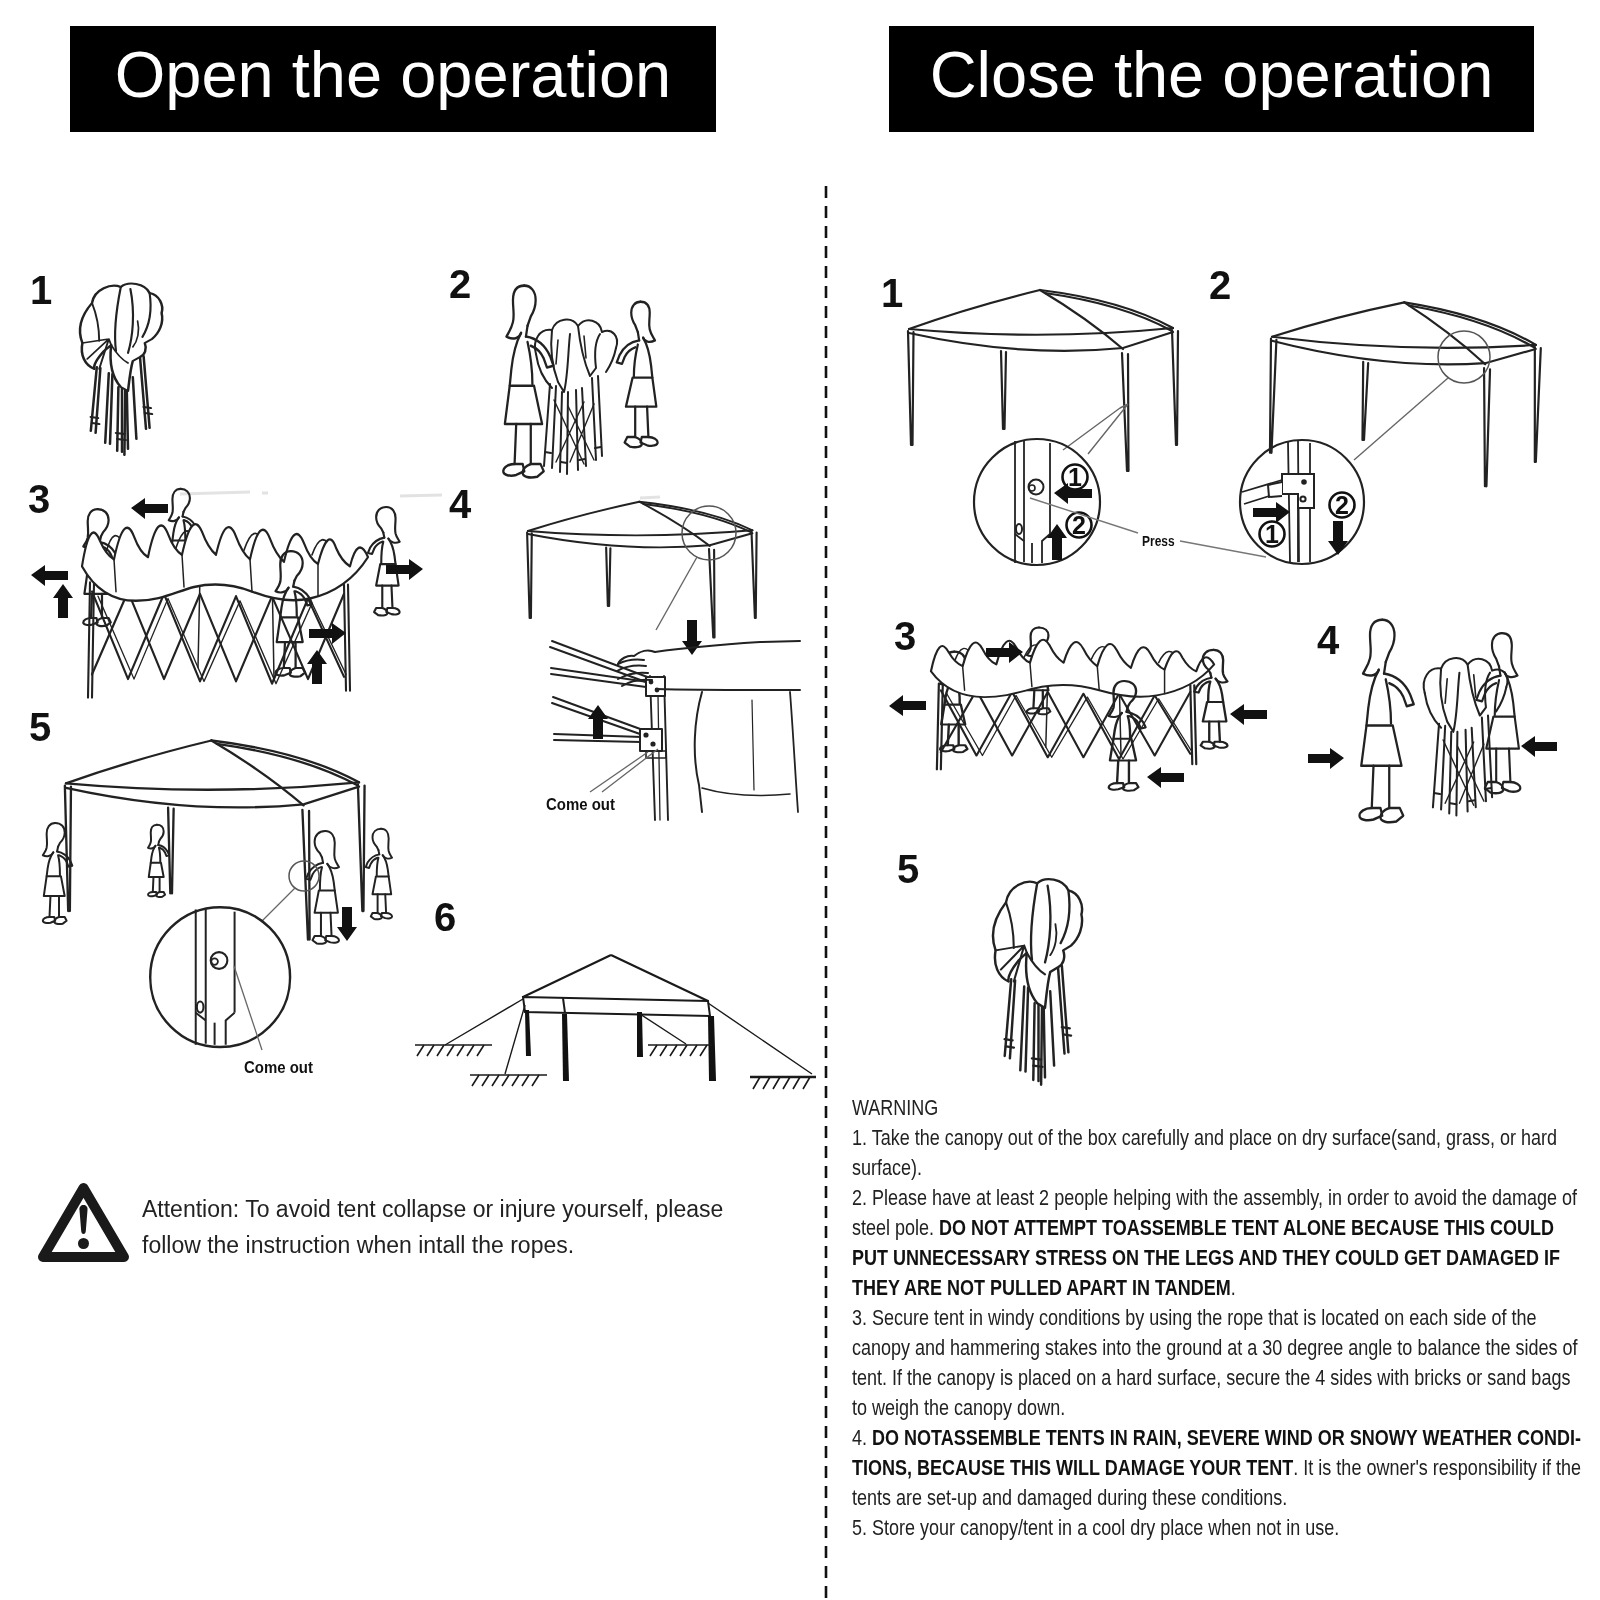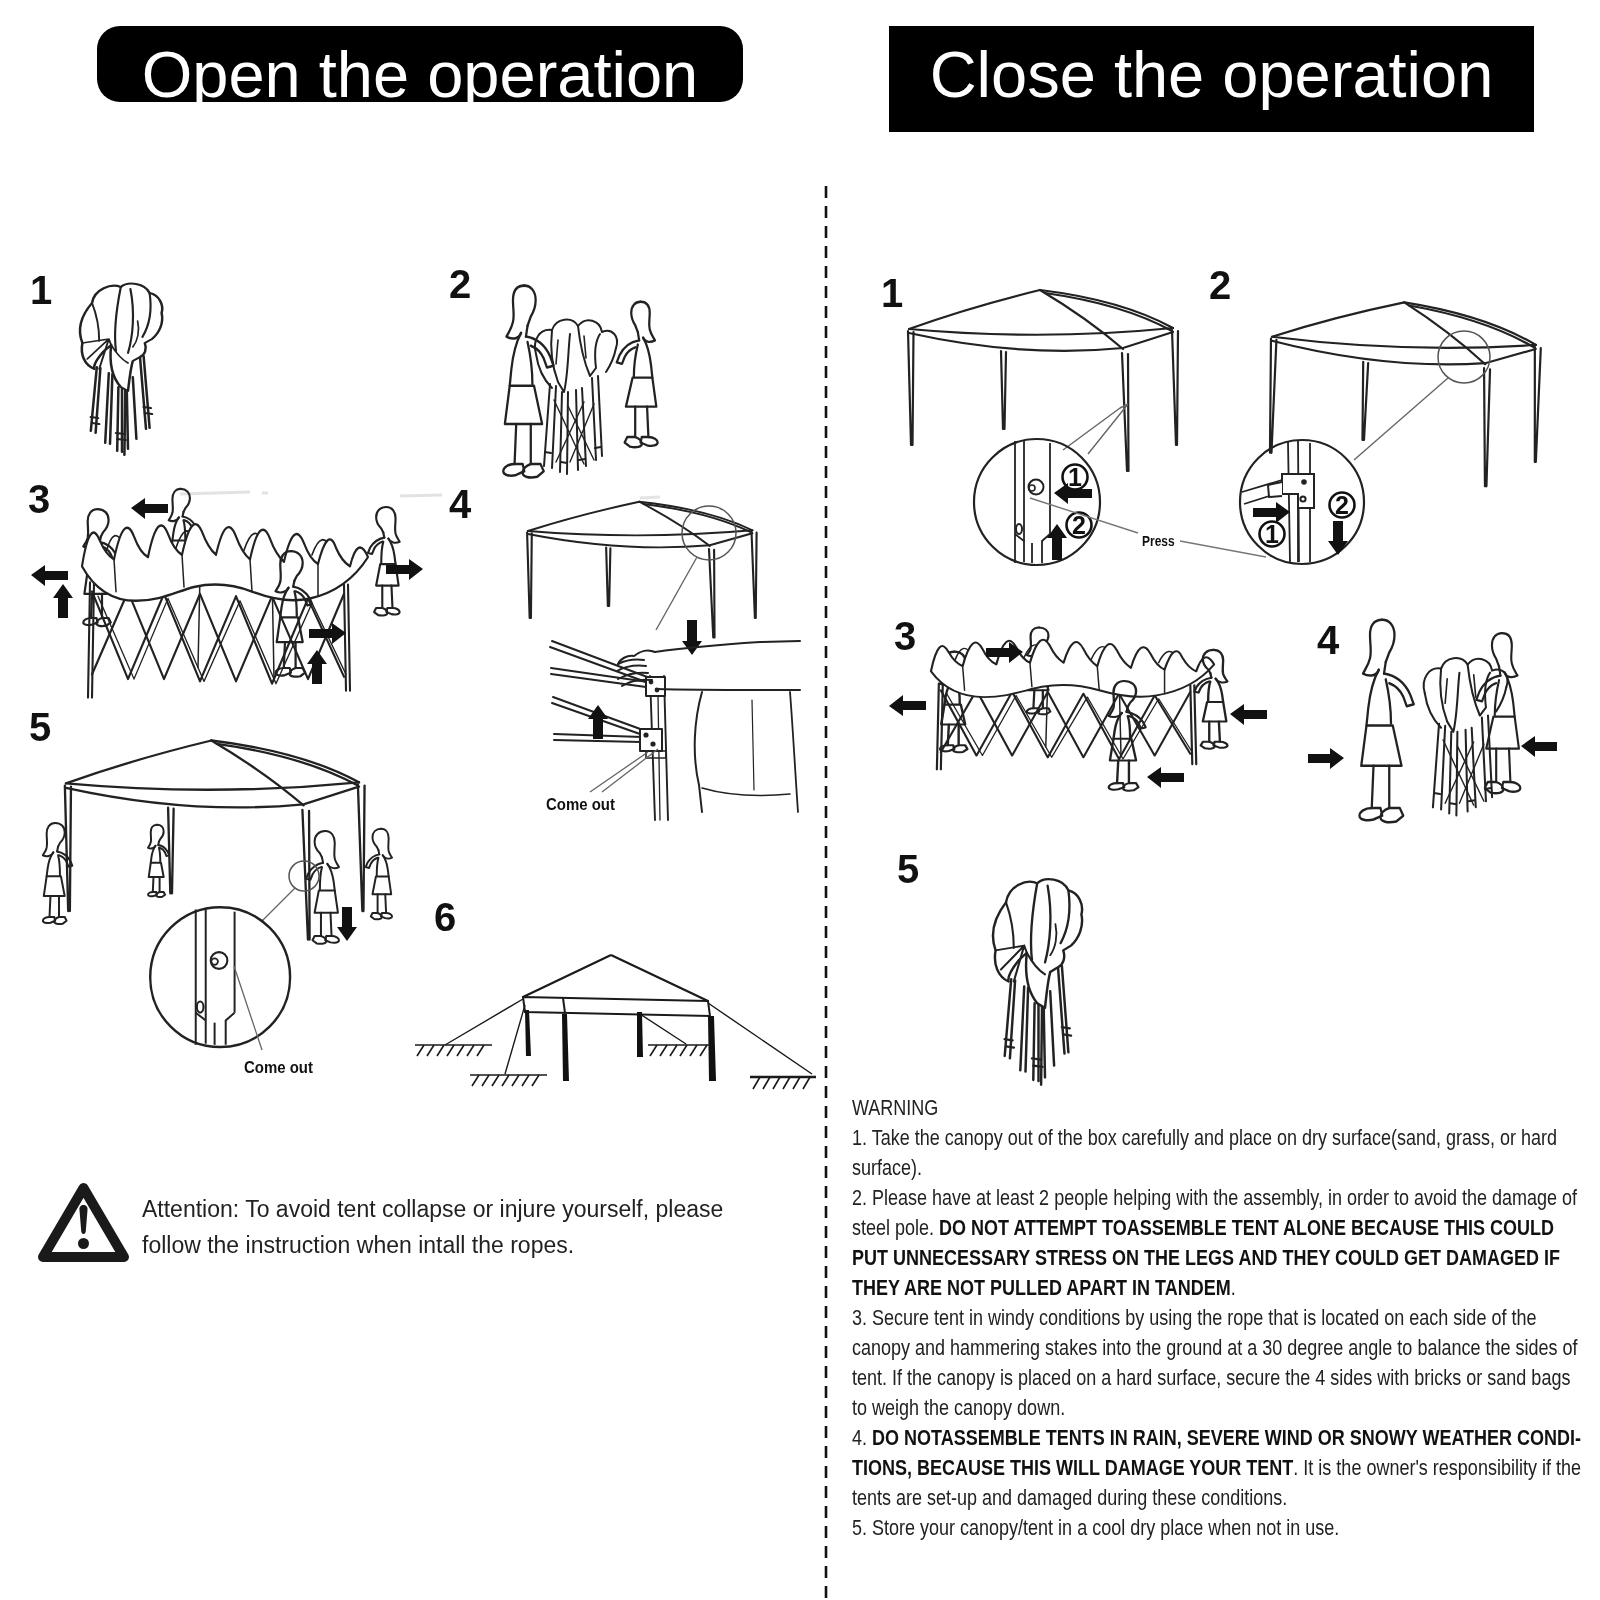--- a/index.html
+++ b/index.html
@@ -1,20 +1,20 @@
 <!DOCTYPE html>
 <html><head>
 <meta charset="utf-8">
 <style>
   html,body{margin:0;padding:0;background:#fff;}
   .page{position:relative;width:1600px;height:1600px;background:#fff;overflow:hidden;
         font-family:"Liberation Sans", sans-serif;}
   .hdr{position:absolute;background:#000;color:#fff;text-align:center;
        font-size:65px;}
-  .hdr.left{left:97px;top:26px;width:646px;height:76px;line-height:97px;border-radius:23px;}
+  .hdr.left{left:70px;top:26px;width:646px;height:106px;line-height:97px;}
   .hdr.right{left:889px;top:26px;width:645px;height:106px;line-height:97px;}
   .num{position:absolute;font-weight:bold;font-size:40px;color:#111;line-height:1;}
   .lbl{position:absolute;font-weight:bold;font-size:17px;color:#111;line-height:1;transform:scaleX(0.88);transform-origin:left top;}
   .att{position:absolute;left:142px;top:1191px;width:660px;font-size:23px;line-height:36px;color:#222;}
   .warn{position:absolute;left:852px;top:1093px;width:912px;font-size:22.5px;line-height:30px;color:#222;
         transform:scaleX(0.80);transform-origin:left top;}
   .warn b{color:#111;}
   svg.overlay{position:absolute;left:0;top:0;}
 </style>
 </head>

